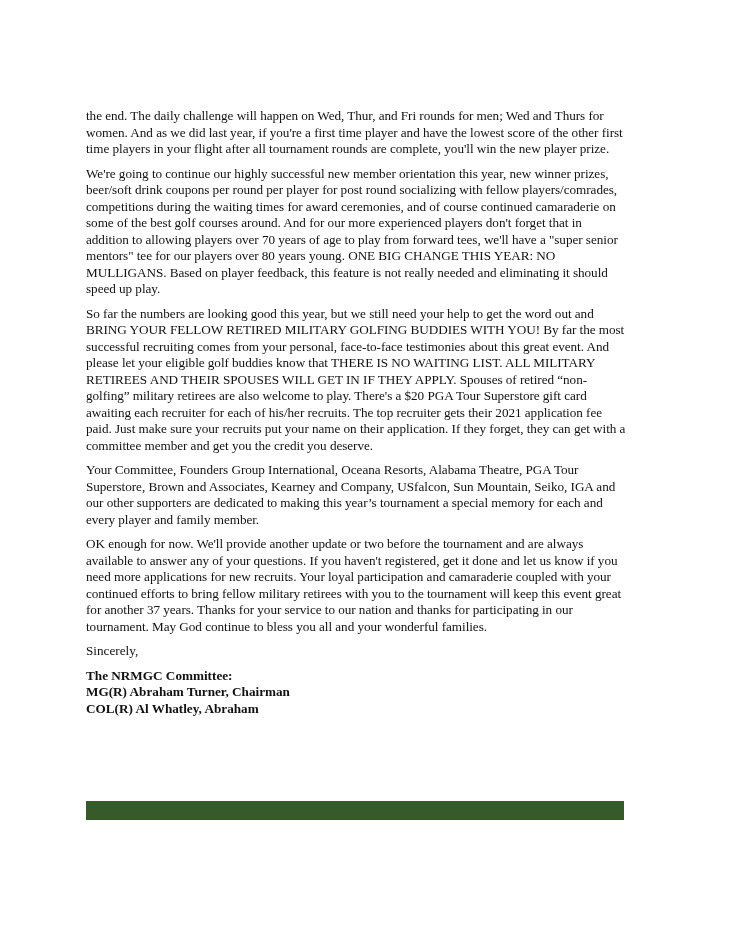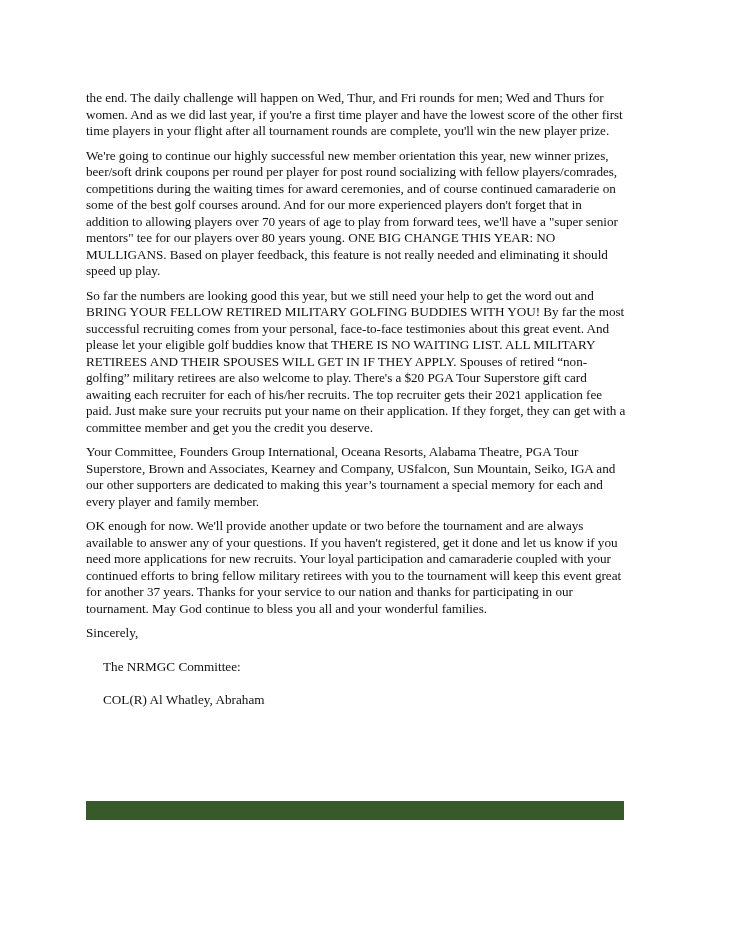--- a/index.html
+++ b/index.html
@@ -11,38 +11,39 @@
       width: 731px;
       height: 946px;
       position: relative;
       overflow: hidden;
       font-family: "Liberation Serif", "DejaVu Serif", serif;
       color: #111111;
     }
     .page {
       position: absolute;
       left: 86px;
-      top: 90px;
+      top: 108px;
       width: 540px;
     }
     .para {
       margin: 0 0 8px 0;
       font-size: 13.2px;
       line-height: 16.5px;
       letter-spacing: -0.05px;
     }
     .closing {
       margin: 0 0 8px 0;
       font-size: 13.2px;
       line-height: 16.5px;
     }
     .sig-line {
-      margin: 17px;
+      margin: 0;
       font-size: 13.2px;
       line-height: 16.5px;
+      font-weight: bold;
     }
     .footer-bar {
       position: absolute;
       left: 86px;
       top: 801px;
       width: 538px;
       height: 19px;
     }
   </style>
 </head>
@@ -52,17 +53,18 @@
   <p class="para">the end. The daily challenge will happen on Wed, Thur, and Fri rounds for men; Wed and Thurs for women. And as we did last year, if you're a first time player and have the lowest score of the other first time players in your flight after all tournament rounds are complete, you'll win the new player prize.</p>
   <p class="para">We're going to continue our highly successful new member orientation this year, new winner prizes, beer/soft drink coupons per round per player for post round socializing with fellow players/comrades, competitions during the waiting times for award ceremonies, and of course continued camaraderie on some of the best golf courses around. And for our more experienced players don't forget that in addition to allowing players over 70 years of age to play from forward tees, we'll have a "super senior mentors" tee for our players over 80 years young. ONE BIG CHANGE THIS YEAR: NO MULLIGANS. Based on player feedback, this feature is not really needed and eliminating it should speed up play.</p>
   <p class="para">So far the numbers are looking good this year, but we still need your help to get the word out and BRING YOUR FELLOW RETIRED MILITARY GOLFING BUDDIES WITH YOU! By far the most successful recruiting comes from your personal, face-to-face testimonies about this great event. And please let your eligible golf buddies know that THERE IS NO WAITING LIST. ALL MILITARY RETIREES AND THEIR SPOUSES WILL GET IN IF THEY APPLY. Spouses of retired “non-golfing” military retirees are also welcome to play. There's a $20 PGA Tour Superstore gift card awaiting each recruiter for each of his/her recruits. The top recruiter gets their 2021 application fee paid. Just make sure your recruits put your name on their application. If they forget, they can get with a committee member and get you the credit you deserve.</p>
   <p class="para">Your Committee, Founders Group International, Oceana Resorts, Alabama Theatre, PGA Tour Superstore, Brown and Associates, Kearney and Company, USfalcon, Sun Mountain, Seiko, IGA and our other supporters are dedicated to making this year’s tournament a special memory for each and every player and family member.</p>
   <p class="para">OK enough for now. We'll provide another update or two before the tournament and are always available to answer any of your questions. If you haven't registered, get it done and let us know if you need more applications for new recruits. Your loyal participation and camaraderie coupled with your continued efforts to bring fellow military retirees with you to the tournament will keep this event great for another 37 years. Thanks for your service to our nation and thanks for participating in our tournament. May God continue to bless you all and your wonderful families.</p>
 
   <p class="closing">Sincerely,</p>
 
   <div>
     <p class="sig-line">The NRMGC Committee:</p>
+    <p class="sig-line">MG(R) Abraham Turner, Chairman</p>
     <p class="sig-line">COL(R) Al Whatley, Abraham</p>
   </div>
 </div>
 
 <div class="footer-bar" style="background: rgb(55, 90, 43);"></div>
 
 </body></html>

